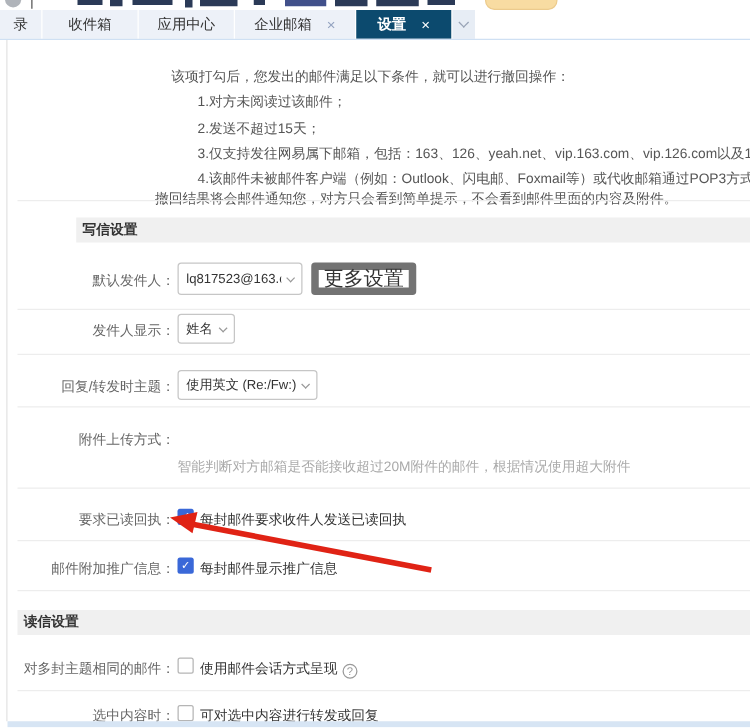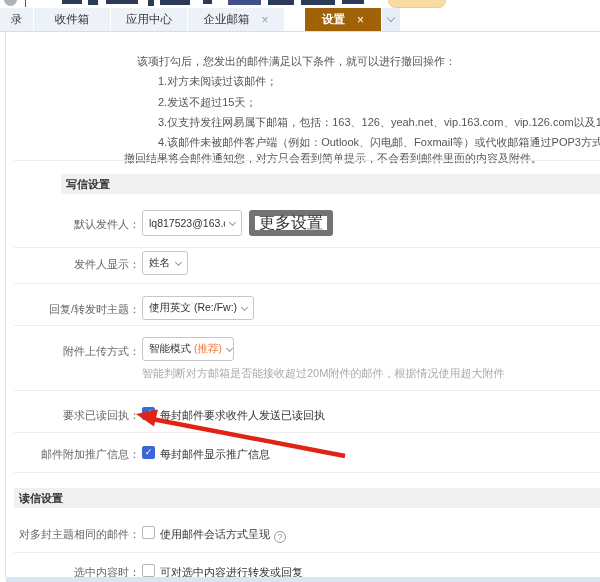--- a/index.html
+++ b/index.html
@@ -16,21 +16,21 @@
     position:absolute; top:-7px; height:15px; border-radius:8px;
     background:#f8dca2; border:1px solid #eccb8d;
   }
   
   #tabbar { position:absolute; top:8px; left:0; width:600px; height:23px; display:flex; background:#fff; }
   .tab {
     height:23px; background:#edf1f8; color:#333; font-size:11.5px;
     display:flex; align-items:center; justify-content:center; gap:12px;
     margin-right:1px; cursor:default; white-space:nowrap;
   }
-  .tab.active { background:#a16207; color:#fff; font-weight:bold;margin-left:20px; }
+  .tab.active { background:#0c4a6e; color:#fff; font-weight:bold; }
   .tab .close { font-size:12px; color:#93a2c0; line-height:1; }
   .tab.active .close { color:#fff; font-weight:normal; }
   .tab-chevron-box { width:18px; height:23px; background:#e7edf5; display:flex; align-items:center; justify-content:center; }
   .chev { width:6px; height:6px; border-right:1.5px solid #98a3b6; border-bottom:1.5px solid #98a3b6; transform:rotate(45deg); margin-top:-3px; }
   #tab-underline { position:absolute; top:31px; left:0; width:600px; height:1px; background:#cfe0f3; }
   
   #gutter-line { position:absolute; left:5px; top:32px; width:1px; height:545px; background:#e4e4e4; }
   #bottom-strip { position:absolute; left:6px; right:0; top:577px; height:5px; background:#d7e5f4; }
   
   .info-line { position:absolute; font-size:11px; color:#555; white-space:nowrap;margin-top:17px; }
@@ -138,27 +138,20 @@
   <div class="sep" style="top:283px;"></div>
 
   <div class="flabel" style="top:302px;">回复/转发时主题：</div>
   <div class="selbox" style="left:142px;top:296px;width:112px;">
     <span style="overflow:hidden;">使用英文 (Re:/Fw:)</span>
     <span class="sel-chevron"></span>
   </div>
   <div class="sep" style="top:325px;"></div>
 
   <div class="flabel" style="top:344px;">附件上传方式：</div>
-  <div class="selbox" style="left:142px;top:337px;width:92px;">
-    <span style="display:flex;align-items:center;">
-      <span>智能模式</span>
-      <span class="badge-orange">(推荐)</span>
-    </span>
-    <span class="sel-chevron"></span>
-  </div>
   <div class="hint" style="left:142px;top:366px;">智能判断对方邮箱是否能接收超过20M附件的邮件，根据情况使用超大附件</div>
   <div class="sep" style="top:390px;"></div>
 
   <div class="flabel" style="top:408px;">要求已读回执：</div>
   <div class="cbx checked" style="left:142px;top:407px;">
     <span>✓</span>
   </div>
   <div class="cbx-label" style="left:160px;top:408px;">每封邮件要求收件人发送已读回执</div>
   <div class="sep" style="top:432px;"></div>
 

